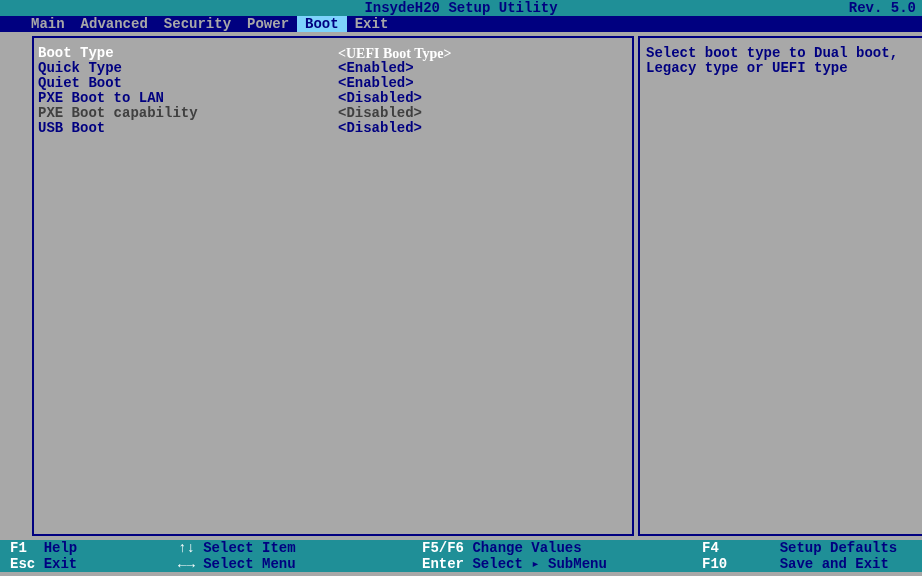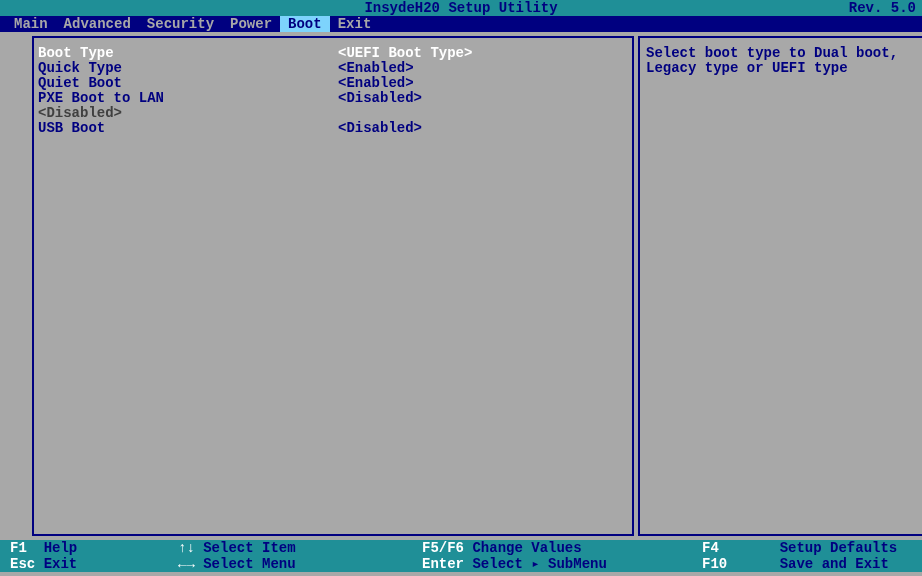--- a/index.html
+++ b/index.html
@@ -29,21 +29,21 @@
     color: #000080;
     position: absolute;
     right: 6px;
   }
   .menu-bar {
     width: 100%;
     height: 16px;
     background: #000080;
     display: flex;
     align-items: center;
-    padding-left: 6px;
+    padding-left: 23px;
   }
   .menu-item {
     color: #a8a8a8;
     padding: 0 8px;
     cursor: pointer;
   }
   .menu-item.active {
     background: #7dd3fc;
     color: #000080;
   }
@@ -75,21 +75,21 @@
   .setting-label {
     flex: 0 0 300px;
     color: #000080;
     white-space: pre;
   }
   .setting-value {
     color: #000080;
     white-space: pre;
   }
   .setting-row.selected .setting-label { color: #ffffff; }
-  .setting-row.selected .setting-value { color: #ffffff; }
+  .setting-row.selected .setting-value { color: #ffffff; font-family: Liberation Serif, serif; }
   .setting-row.disabled .setting-label { color: #404040; }
   .setting-row.disabled .setting-value { color: #404040; }
   .help-text {
     color: #000080;
     line-height: 15px;
   }
   .footer {
     width: 100%;
     height: 32px;
     background: #1f8f97;
@@ -144,20 +144,21 @@
     </div>
     <div class="setting-row">
       <span class="setting-label">Quiet Boot</span>
       <span class="setting-value">&lt;Enabled&gt;</span>
     </div>
     <div class="setting-row">
       <span class="setting-label">PXE Boot to LAN</span>
       <span class="setting-value">&lt;Disabled&gt;</span>
     </div>
     <div class="setting-row disabled">
+      <span class="setting-label">PXE Boot capability</span>
       <span class="setting-value">&lt;Disabled&gt;</span>
     </div>
     <div class="setting-row">
       <span class="setting-label">USB Boot</span>
       <span class="setting-value">&lt;Disabled&gt;</span>
     </div>
   </div>
   <div class="right-panel">
     <div class="help-text">Select boot type to Dual boot, Legacy type or UEFI type</div>
   </div>

